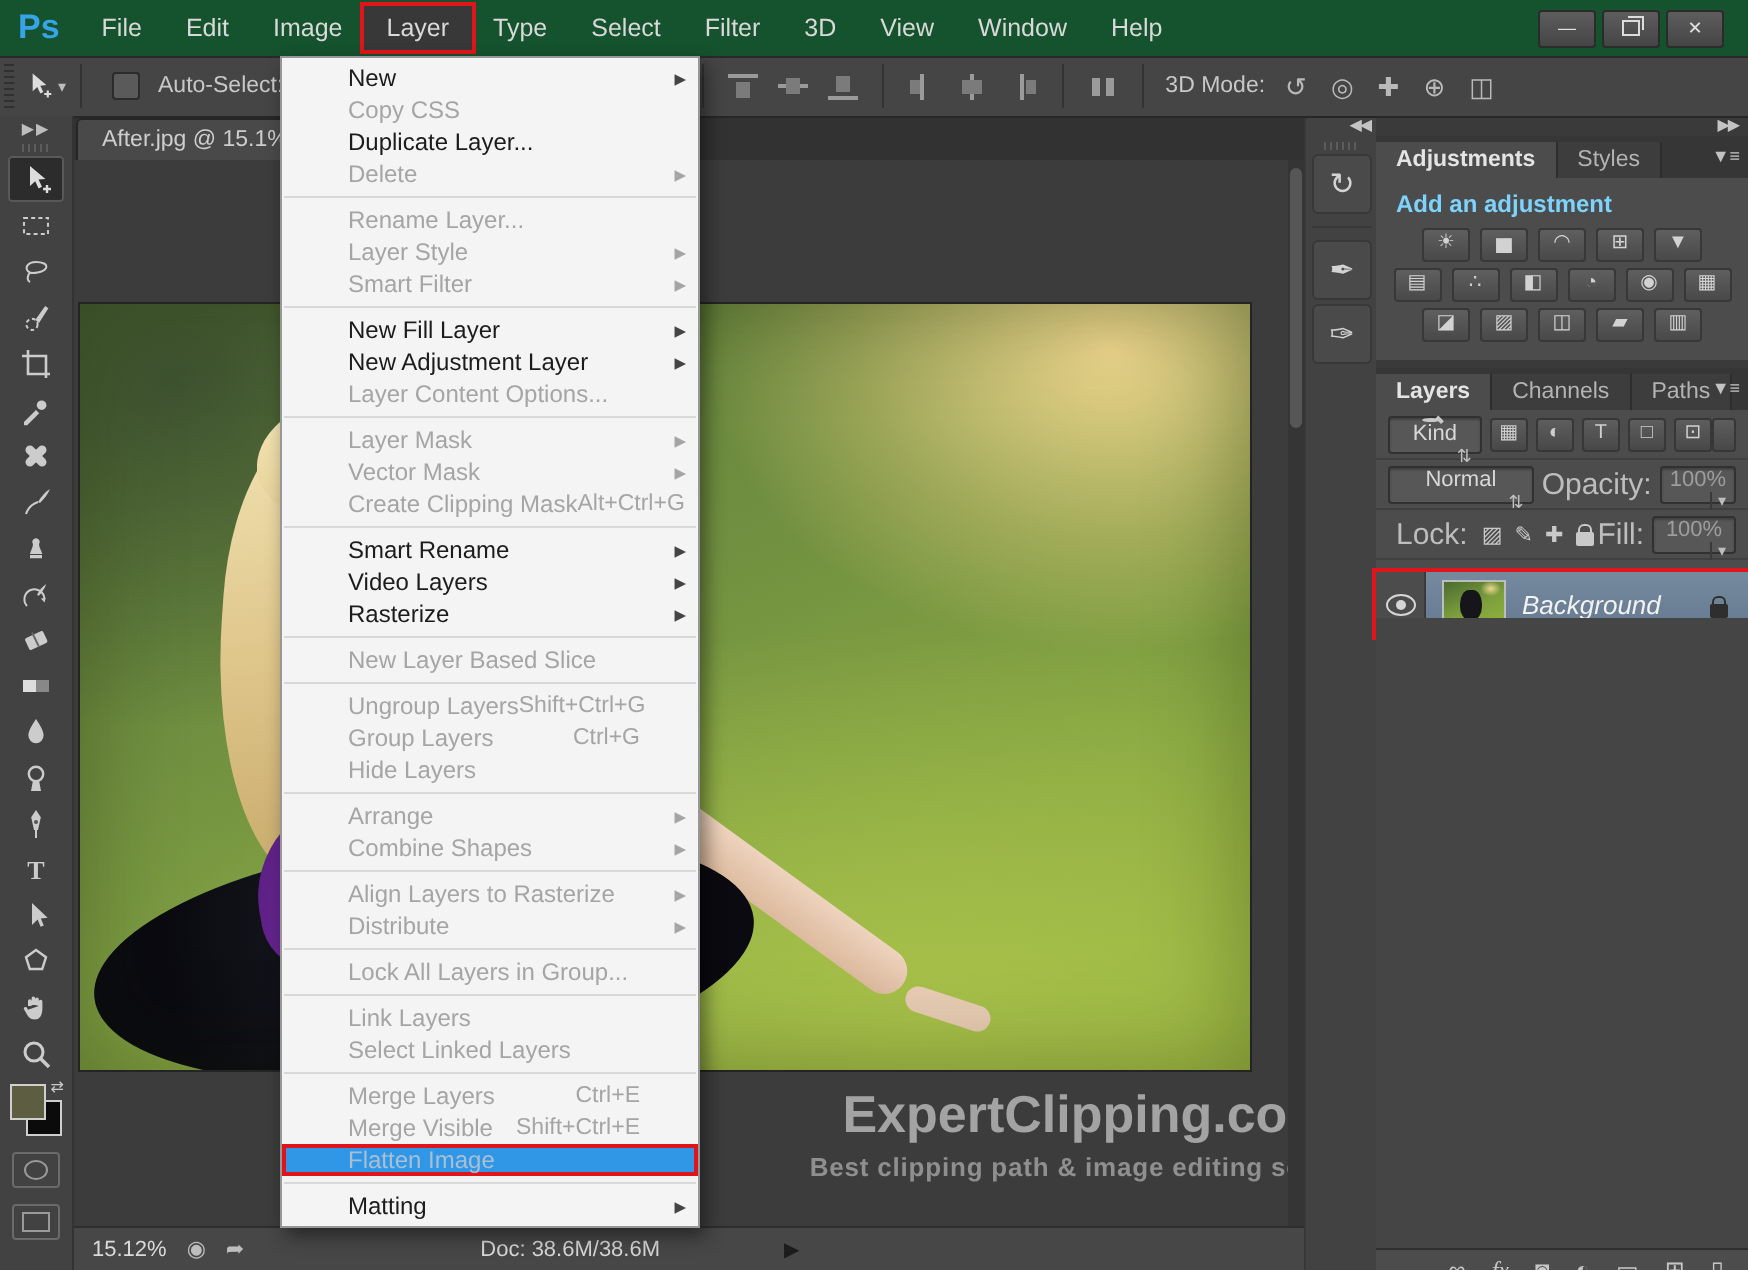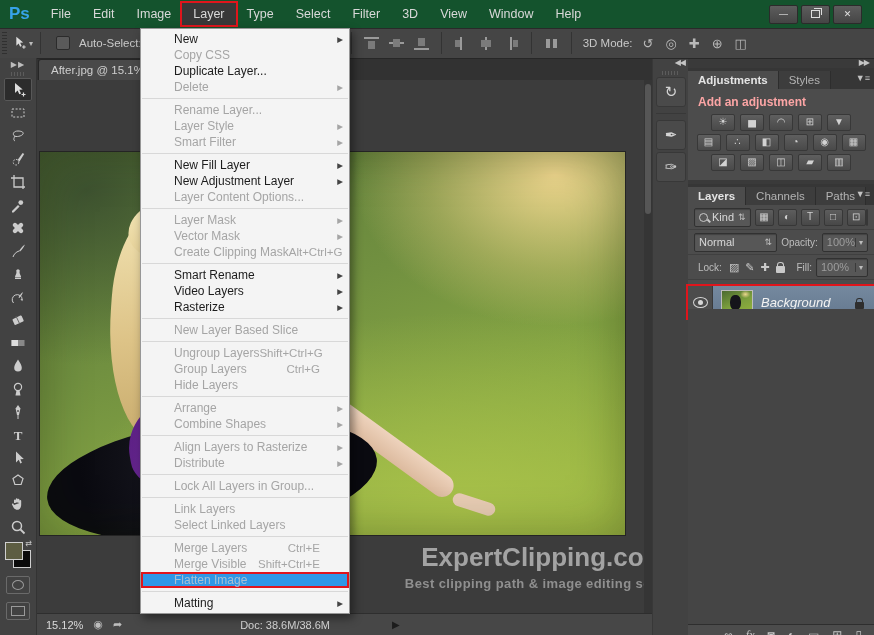--- a/index.html
+++ b/index.html
@@ -125,36 +125,36 @@
 
   
   #panels{position:absolute;left:688px;top:58px;width:186px;height:577px;background:#424242;}
   #panels .dockhdr{height:10px;background:#3a3a3a;text-align:right;font-size:8px;color:#c4c4c4;padding-right:5px;letter-spacing:-1px;}
   .tabsrow{height:21px;background:#363636;display:flex;align-items:flex-end;position:relative;}
   .ptab{padding:3px 10px 3px;font-size:11.5px;color:#b3b3b3;background:#3d3d3d;border-right:1px solid #2d2d2d;}
   .ptab.active{background:#4c4c4c;color:#e4e4e4;font-weight:bold;}
   .pmenu{position:absolute;right:4px;top:5px;color:#c3c3c3;font-size:9px;}
   .pbody{background:#4c4c4c;}
   #adjbody{height:89px;padding:2px 0 0;}
-  #adjheading{font-weight:bold;color:#fca5a5;font-size:12px;padding:4px 0 2px 10px;}
+  #adjheading{font-weight:bold;color:#7dd3fc;font-size:12px;padding:4px 0 2px 10px;}
   .adjrow{display:flex;justify-content:center;gap:5px;margin:3px 0;}
   .adjicon{width:22px;height:15px;background:linear-gradient(#5f5f5f,#494949);border:1px solid #383838;border-radius:2px;
            color:#d2d2d2;font-size:10px;line-height:14px;text-align:center;overflow:hidden;}
   #panelgap{height:4px;background:#3a3a3a;}
 
   #layersbody{height:440px;position:relative;}
   .ctrlrow{display:flex;align-items:center;height:24px;padding:0 6px;border-bottom:1px solid #404040;}
   .well{background:#575757;border:1px solid #313131;border-radius:2px;height:17px;display:flex;align-items:center;
-        color:#d8d8d8;font-size:11px;padding:0 4px;box-shadow:inset 0 1px 1px rgba(0,0,0,.25);}
+        color:#d8d8d8;font-size:11px;padding:0 4px;box-shadow:inset 0 1px 1px rgba(0,0,0,.25);flex-direction:column;}
   .spin{margin-left:auto;font-size:9px;color:#bfbfbf;padding-left:4px;}
   .mag{width:7px;height:7px;border:1.5px solid #c9c9c9;border-radius:50%;position:relative;margin-right:4px;}
   .mag::after{content:'';position:absolute;width:4px;height:1.5px;background:#c9c9c9;transform:rotate(45deg);right:-3.5px;bottom:-1px;}
   .fico{width:17px;height:15px;margin-left:4px;background:linear-gradient(#5d5d5d,#484848);border:1px solid #373737;
         border-radius:2px;color:#cfcfcf;font-size:10px;line-height:14px;text-align:center;}
-  .lbl{color:#bdbdbd;font-size:10px;margin:0 4px;}
+  .lbl{color:#bdbdbd;font-size:15px;margin:0 4px;}
   .valwell{width:42px;}
   .val{color:#9d9d9d;}
   .dd{margin-left:auto;font-size:8px;color:#bdbdbd;border-left:1px solid #3a3a3a;padding-left:3px;}
   .lockico{color:#c9c9c9;font-size:11px;margin:0 3px;}
 
   #layerrow{position:relative;height:32px;margin-top:6px;display:flex;align-items:center;
             background:linear-gradient(#76destroy,#000);}
   #layerrow{background:linear-gradient(#75899f,#64788f);box-shadow:0 0 0 2px #e0151c;}
   #eyecell{width:24px;height:32px;background:#4c4c4c;border-right:1px solid #3a3a3a;display:flex;align-items:center;justify-content:center;}
   .eye{width:13px;height:9px;border:1px solid #d6d6d6;border-radius:50%;position:relative;}

